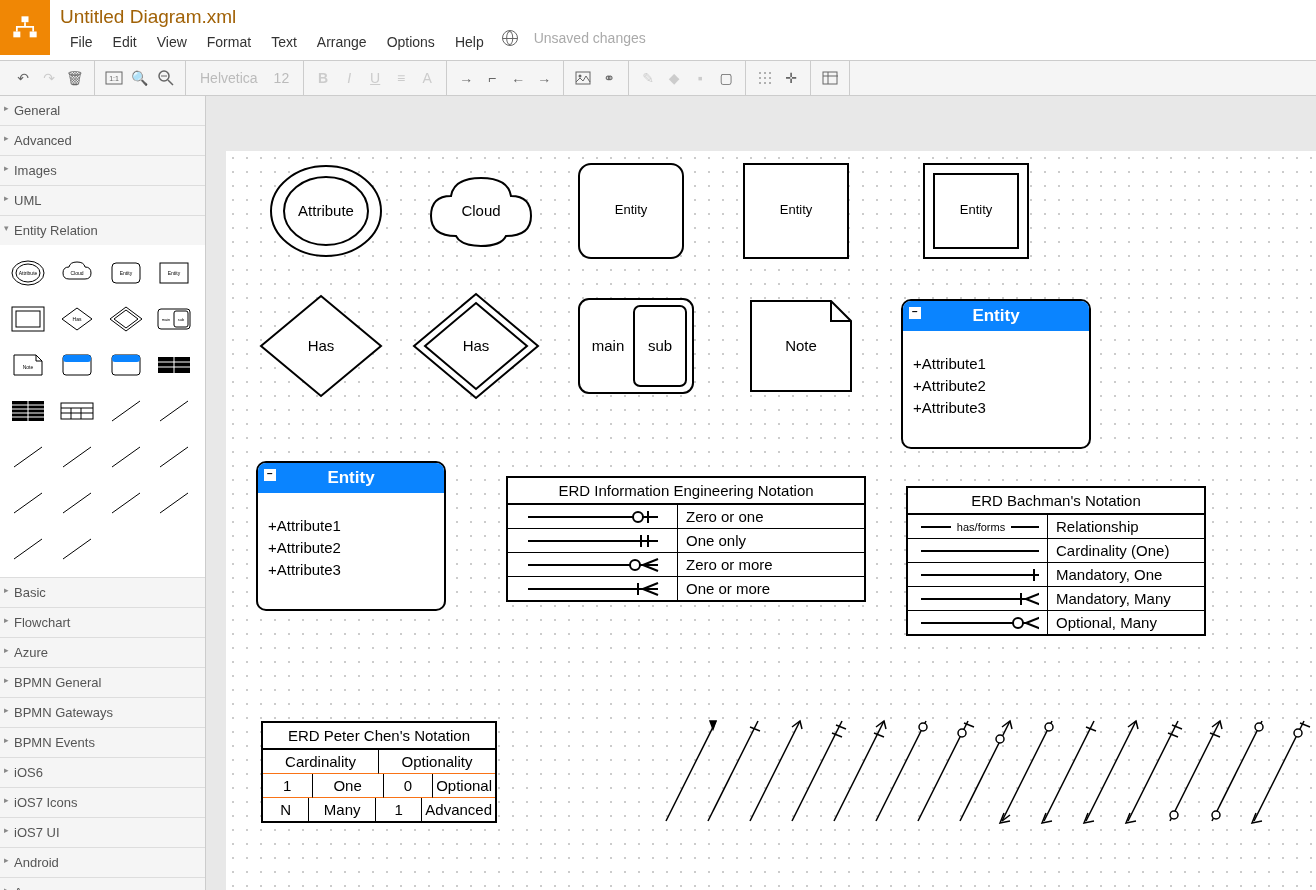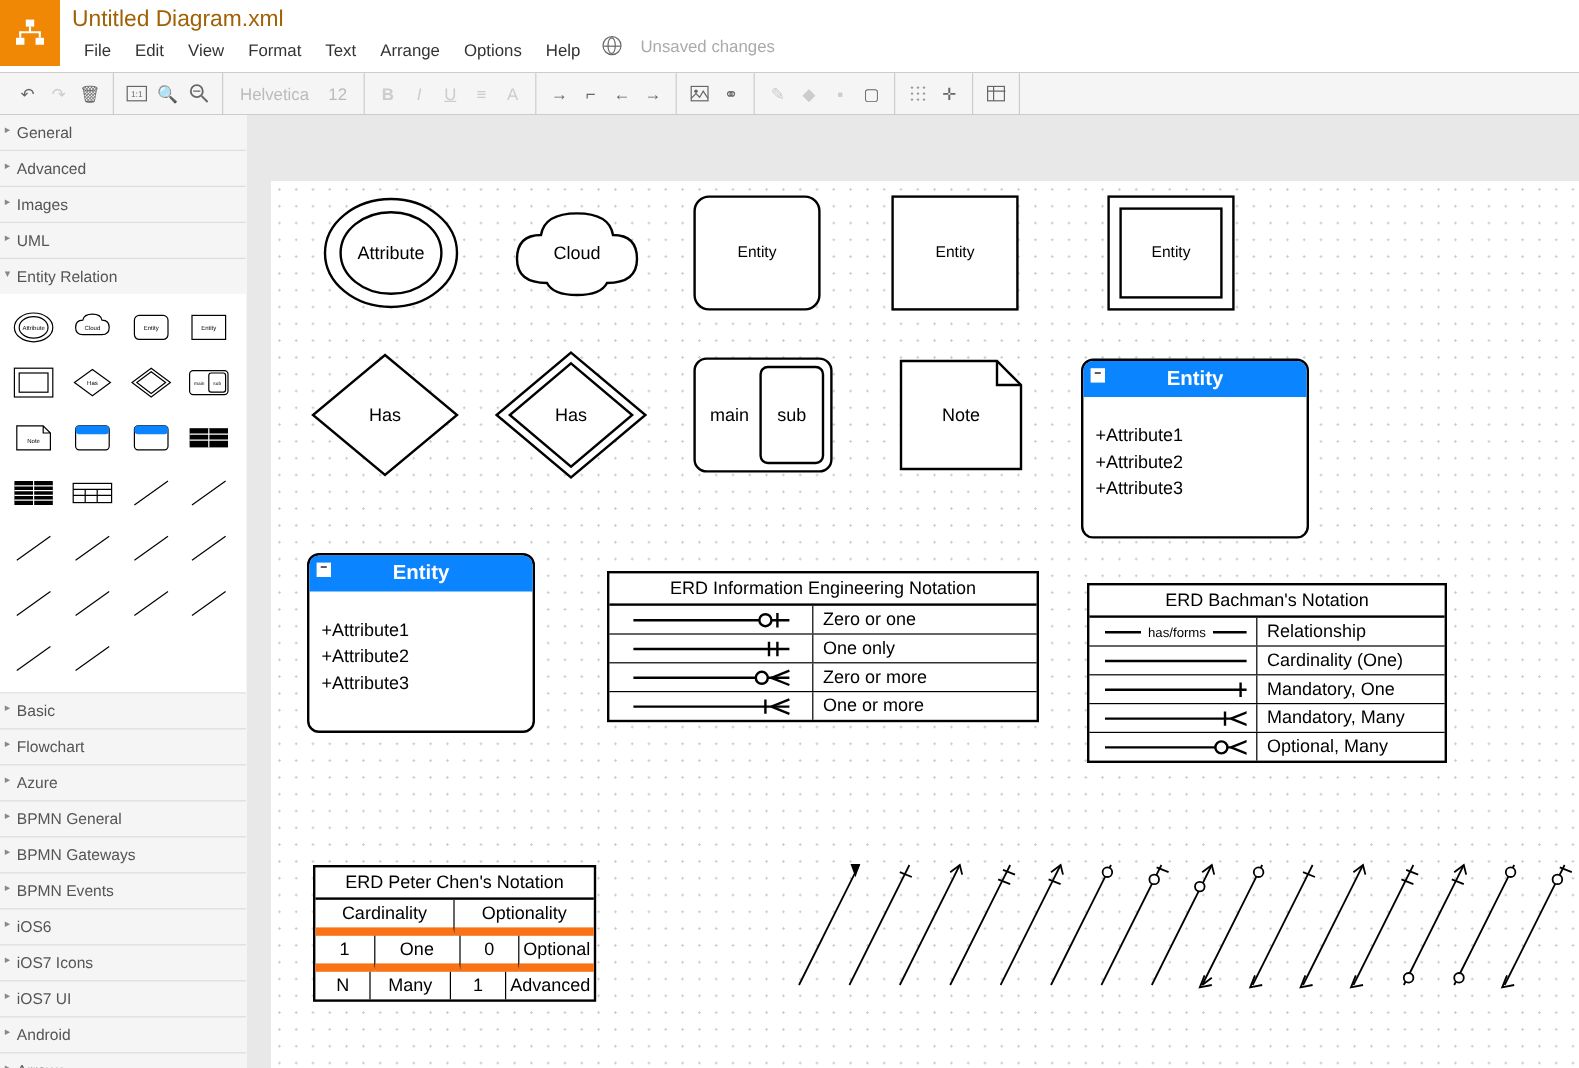--- a/index.html
+++ b/index.html
@@ -37,21 +37,21 @@
 .erd-table{position:absolute;border:2px solid #000;background:#fff;font-size:15px}
 .erd-table-title{text-align:center;padding:4px;border-bottom:2px solid #000}
 .erd-table-row{display:flex;border-bottom:1px solid #000}
 .erd-table-row:last-child{border-bottom:none}
 .erd-table-cell{padding:3px 8px;display:flex;align-items:center}
 .erd-table-cell.icon{width:170px;border-right:1px solid #000;justify-content:center}
 .erd-table-cell.label{flex:1}
 .chen-table{position:absolute;border:2px solid #000;background:#fff;font-size:15px}
 .chen-title{text-align:center;padding:4px;border-bottom:2px solid #000}
 .chen-row{display:flex}
-.chen-cell{border-right:1px solid #000;border-bottom:7px solid #f97316;text-align:center;padding:3px}
+.chen-cell{border-right:1px solid #000;border-bottom:1px solid #f97316;text-align:center;padding:3px}
 </style>
 </head>
 <body>
 
 <div class="topbar">
   <div class="logo">
     <svg viewBox="0 0 24 24">
         <rect x="9" y="2" width="6" height="5" fill="#fff"></rect>
         <rect x="2" y="15" width="6" height="5" fill="#fff"></rect>
         <rect x="16" y="15" width="6" height="5" fill="#fff"></rect>

